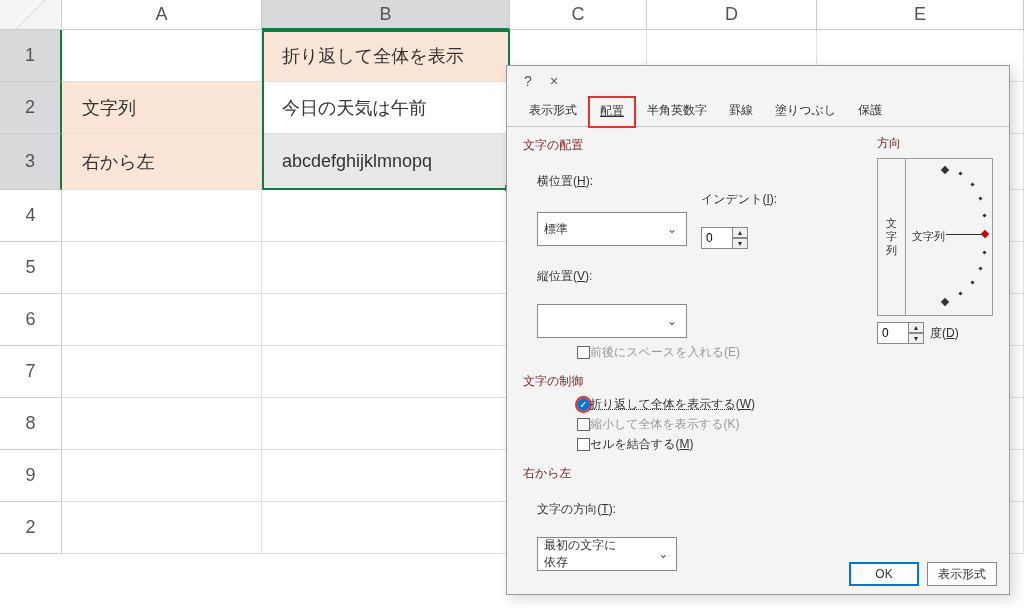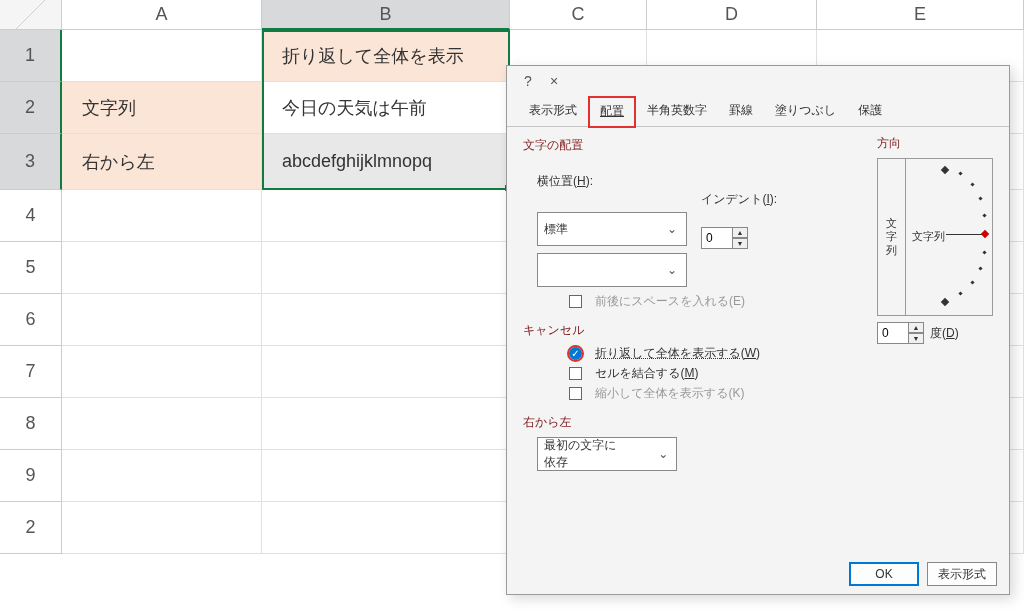--- a/index.html
+++ b/index.html
@@ -35,21 +35,21 @@
   .group-title { font-size: 12px; color: #7f1d1d; margin-bottom: 6px; }
   .row { display: flex; align-items: center; margin-bottom: 4px; }
   .label { font-size: 12px; color: #333; margin: 19px 0; }
   .select { width: 150px; height: 22px; border: 1px solid #888; background: #fff; display: flex; align-items: center; padding: 16px 6px; font-size: 12px; justify-content: space-between; }
   .select.sm { width: 140px; gap: 31px; }
   .select .arr { width: 16px; display: flex; align-items: center; justify-content: center; color: #555; }
   .spin { display: flex; }
   .spin input { width: 32px; height: 22px; border: 1px solid #888; text-align: left; padding: 0 4px; font-size: 12px; }
   .spin .btns { width: 15px; display: flex; flex-direction: column; }
   .spin .btns span { height: 11px; border: 1px solid #888; border-left: none; font-size: 7px; line-height: 7px; display: flex; align-items: center; justify-content: center; background: #f0f0f0; }
-  .cb-row { display: flex; align-items: center; gap: 13px; margin: 3px 0; padding-left: 32px; }
+  .cb-row { display: flex; align-items: center; gap: 0; margin: 3px 8px; padding-left: 32px; }
   .cb { width: 13px; height: 13px; border: 1px solid #666; display: flex; align-items: center; justify-content: center; background: #fff; }
   .cb.checked { background: #0078d4; border-color: #0078d4; color: #fff; font-size: 10px; }
   .cb.circled { outline: 2px solid #e03030; border-radius: 50%; }
   .disabled { color: #999; }
   .u { text-decoration: underline; }
   .indent { padding-left: 14px; }
 
   .orientation { position: absolute; right: 16px; top: 8px; width: 116px; }
   .orient-box { width: 116px; height: 158px; border: 1px solid #9a9a9a; position: relative; margin-bottom: 6px; }
   .orient-left { position: absolute; left: 0; top: 0; width: 28px; height: 100%; border-right: 1px solid #9a9a9a; display: flex; flex-direction: column; align-items: center; justify-content: center; font-size: 11px; }
@@ -216,52 +216,54 @@
               <div class="label" style="margin-top:-18px">インデント(<span class="u">I</span>):</div>
               <div class="spin">
                 <input value="0" style="">
                 <div class="btns">
                     <span>▲</span>
                     <span>▼</span>
                   </div>
               </div>
             </div>
           </div>
+          <div class="label">縦位置(<span class="u">V</span>):</div>
           <div class="select">
             <span></span>
             <span class="arr">⌄</span>
           </div>
           <div class="cb-row disabled" style="margin-top:6px">
             <div class="cb"></div>
             <span>前後にスペースを入れる(E)</span>
           </div>
         </div>
       </div>
 
       <div class="group">
-        <div class="group-title">キャンセル</div>
+        <div class="group-title">文字の制御</div>
         <div class="indent">
           <div class="cb-row">
             <div class="cb checked circled">✓</div>
             <span style="text-decoration: underline dotted #333;">折り返して全体を表示する(<span class="u">W</span>)</span>
           </div>
+          <div class="cb-row disabled">
+            <div class="cb"></div>
+            <span>縮小して全体を表示する(K)</span>
+          </div>
           <div class="cb-row">
             <div class="cb"></div>
             <span>セルを結合する(<span class="u">M</span>)</span>
           </div>
-          <div class="cb-row disabled">
-            <div class="cb"></div>
-            <span>縮小して全体を表示する(K)</span>
-          </div>
         </div>
       </div>
 
       <div class="group">
         <div class="group-title">右から左</div>
         <div class="indent">
+          <div class="label">文字の方向(<span class="u">T</span>):</div>
           <div class="select sm">
             <span>最初の文字に依存</span>
             <span class="arr">⌄</span>
           </div>
         </div>
       </div>
 
     </div>
 
     <div class="footer">

